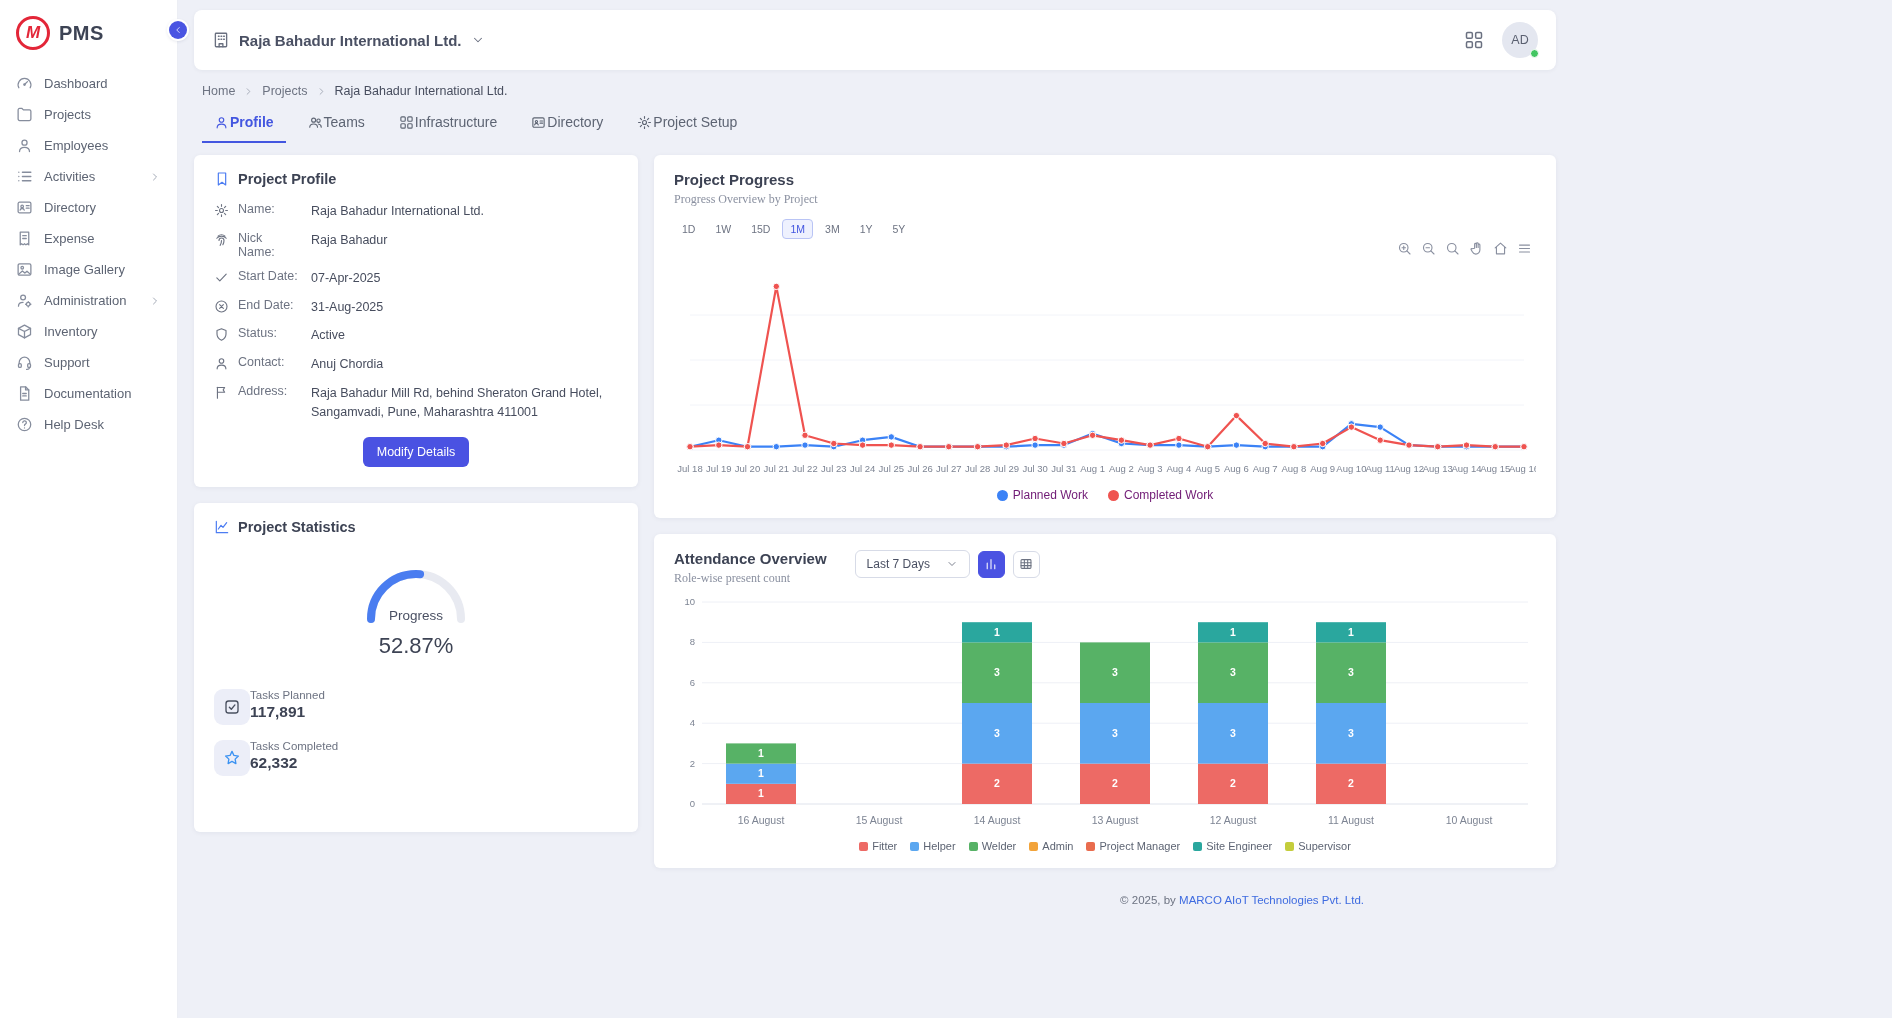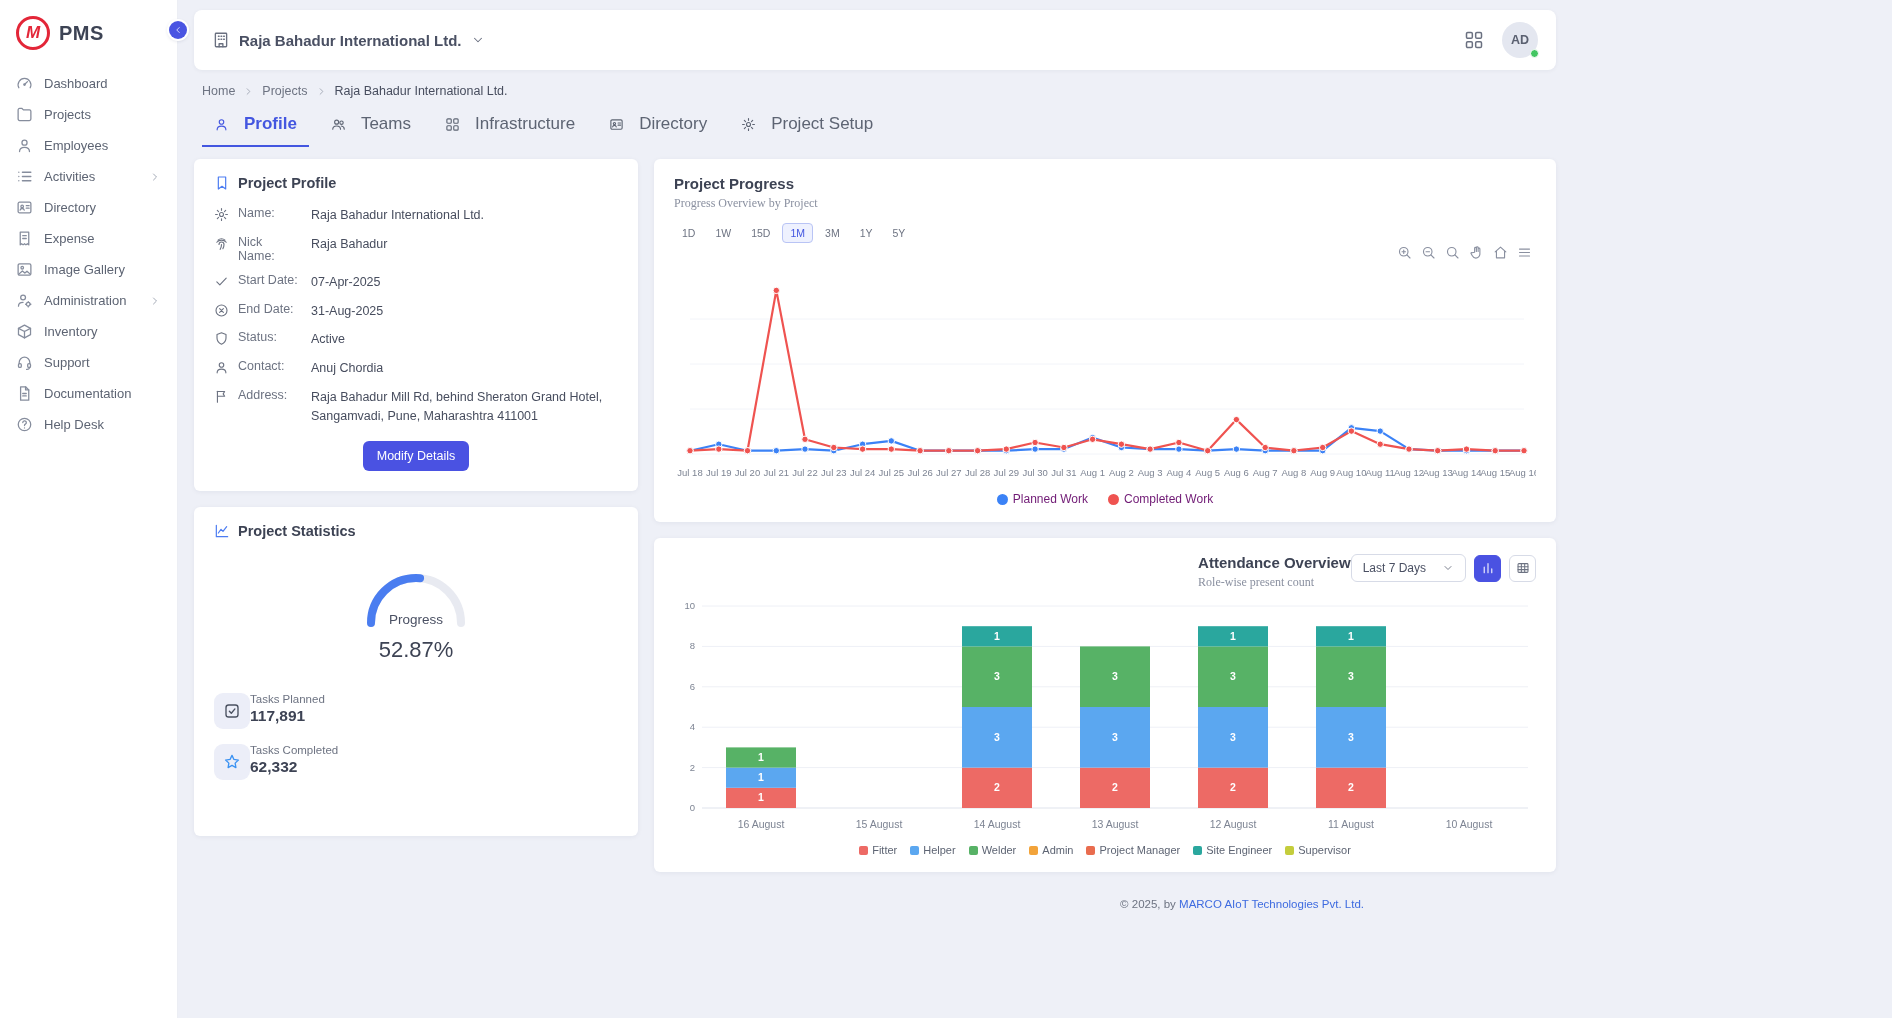--- a/index.html
+++ b/index.html
@@ -34,32 +34,32 @@
   .content { width:1362px; }
 
   .topbar { background:#fff; border-radius:8px; height:60px; display:flex; align-items:center;
     justify-content:space-between; padding:0 18px; box-shadow:0 1px 4px rgba(25,35,65,.05); }
   .company-select { display:flex; align-items:center; gap:9px; cursor:pointer; }
   .company-ic { width:18px; height:18px; color:#6a7080; }
   .company-name { font-size:15px; font-weight:600; color:#4a5063; }
   .chev-sm { width:14px; height:14px; color:#6a7080; }
   .topbar-right { display:flex; align-items:center; gap:18px; }
   .apps-ic { width:20px; height:20px; color:#6a7080; cursor:pointer; }
-  .avatar { width:36px; height:36px; border-radius:50%; background:#e4e7f0; color:#5a6070; font-weight:700;
+  .avatar { width:36px; height:36px; border-radius:50%; background:#e4e7f0; color:#5a6070; font-weight:400;
     font-size:12.5px; display:flex; align-items:center; justify-content:center; position:relative; cursor:pointer; }
   .avatar-dot { position:absolute; right:-1px; bottom:0; width:9px; height:9px; border-radius:50%;
     background:#43c662; border:1.5px solid #fff; }
 
   .breadcrumb { display:flex; align-items:center; gap:8px; padding:14px 2px 0 8px; font-size:12.5px; color:#6d7382; }
   .bc-item { cursor:pointer; }
   .bc-sep { width:11px; height:11px; color:#9aa0ae; }
   .bc-last { color:#474d5e; }
 
   .tabs { display:flex; gap:10px; padding:6px 0 0 8px; }
-  .tab { display:flex; align-items:center; gap:15px; padding:10px 12px 11px; font-size:17px; color:#5d6473;
+  .tab { display:flex; align-items:center; gap:1px; padding:10px 12px 11px; font-size:14px; color:#5d6473;
     cursor:pointer; border-bottom:2px solid transparent; }
   .tab-ic { width:15px; height:15px; }
   .tab.active { color:#4356e0; border-bottom-color:#4356e0; font-weight:600; }
 
   .layout { display:flex; gap:16px; margin-top:12px; align-items:flex-start; }
   .col-left { width:444px; display:flex; flex-direction:column; gap:16px; }
   .col-right { width:902px; display:flex; flex-direction:column; gap:16px; }
   .card { background:#fff; border-radius:6px; box-shadow:0 1px 5px rgba(25,35,65,.06); padding:16px 20px; }
 
   .card-title-row { display:flex; align-items:center; gap:8px; }
@@ -93,21 +93,21 @@
   .range-btn { font-size:10.5px; color:#6d7382; padding:3px 7px; border-radius:4px; border:1px solid transparent; cursor:pointer; }
   .range-btn.active { color:#4356e0; border-color:#b9c4f5; background:#eef1fe; }
   .apex-toolbar { display:flex; gap:9px; justify-content:flex-end; margin-top:2px; padding-right:4px; }
   .apex-ic { width:15px; height:15px; color:#8a90a0; cursor:pointer; }
   svg text { font-family:"Liberation Sans", sans-serif; }
   .legend { display:flex; justify-content:center; gap:20px; margin-top:4px; font-size:12px; color:#701a75; align-items:center; }
   .legend-item { display:flex; align-items:center; cursor:pointer; }
   .legend-dot { width:11px; height:11px; border-radius:50%; display:inline-block; margin-right:5px; }
 
   
-  .att-header { display:flex; justify-content:flex-end; align-items:flex-start; }
+  .att-header { display:flex; justify-content:flex-start; align-items:flex-start;gap:28px; }
   .att-controls { display:flex; gap:8px; align-items:center; }
   .select { display:flex; align-items:center; gap:16px; border:1px solid #d7dbe7; border-radius:6px;
     padding:6px 11px; font-size:12px; color:#4a5063; cursor:pointer; background:#fff; }
   .select .ic { width:12px; height:12px; color:#6d7382; }
   .toggle-btn { width:27px; height:27px; border-radius:6px; border:1px solid #d7dbe7; display:flex;
     align-items:center; justify-content:center; color:#6d7382; cursor:pointer; background:#fff; }
   .toggle-btn .ic { width:14px; height:14px; }
   .toggle-btn.active { background:#4a52e2; border-color:#4a52e2; color:#fff; }
   .bar-legend { display:flex; justify-content:center; gap:13px; font-size:11px; color:#5d6473; margin-top:6px; align-items:center; }
   .bar-legend .legend-item { cursor:pointer; }

